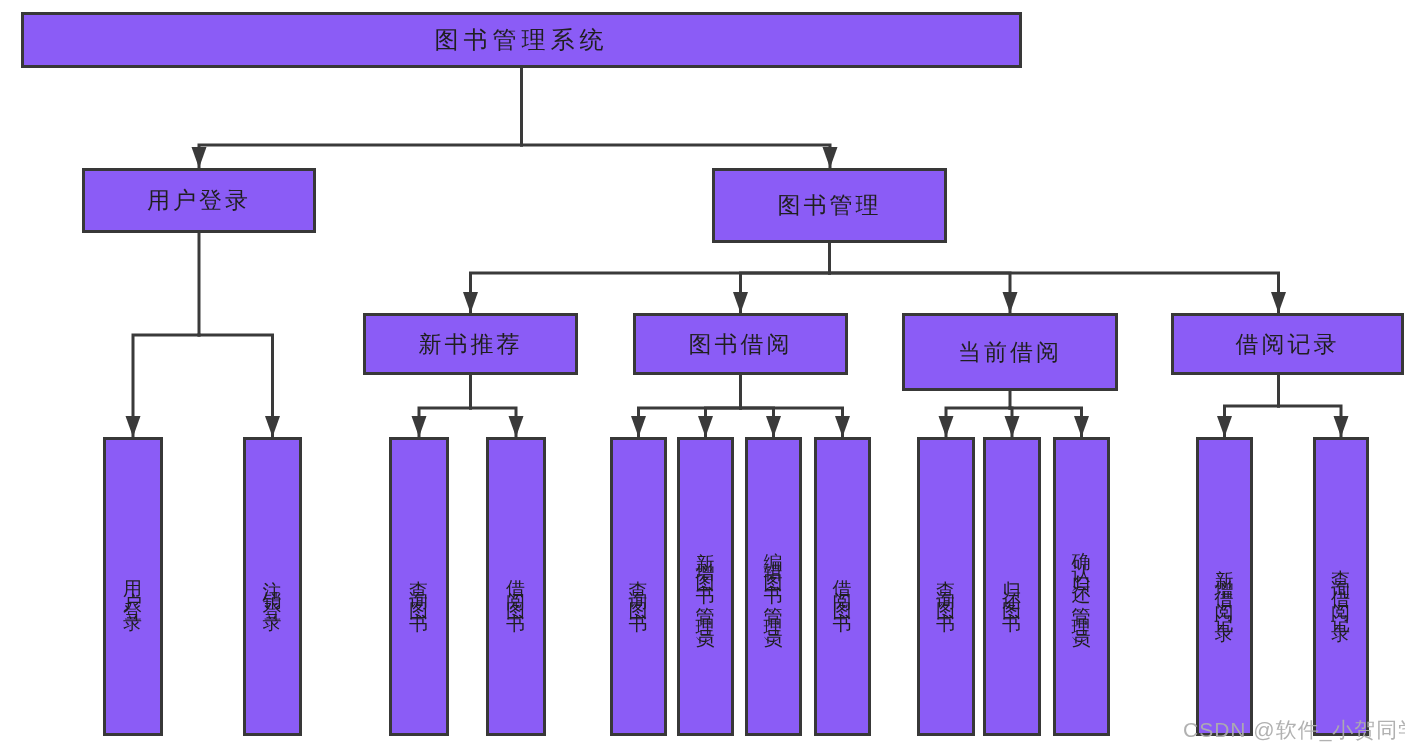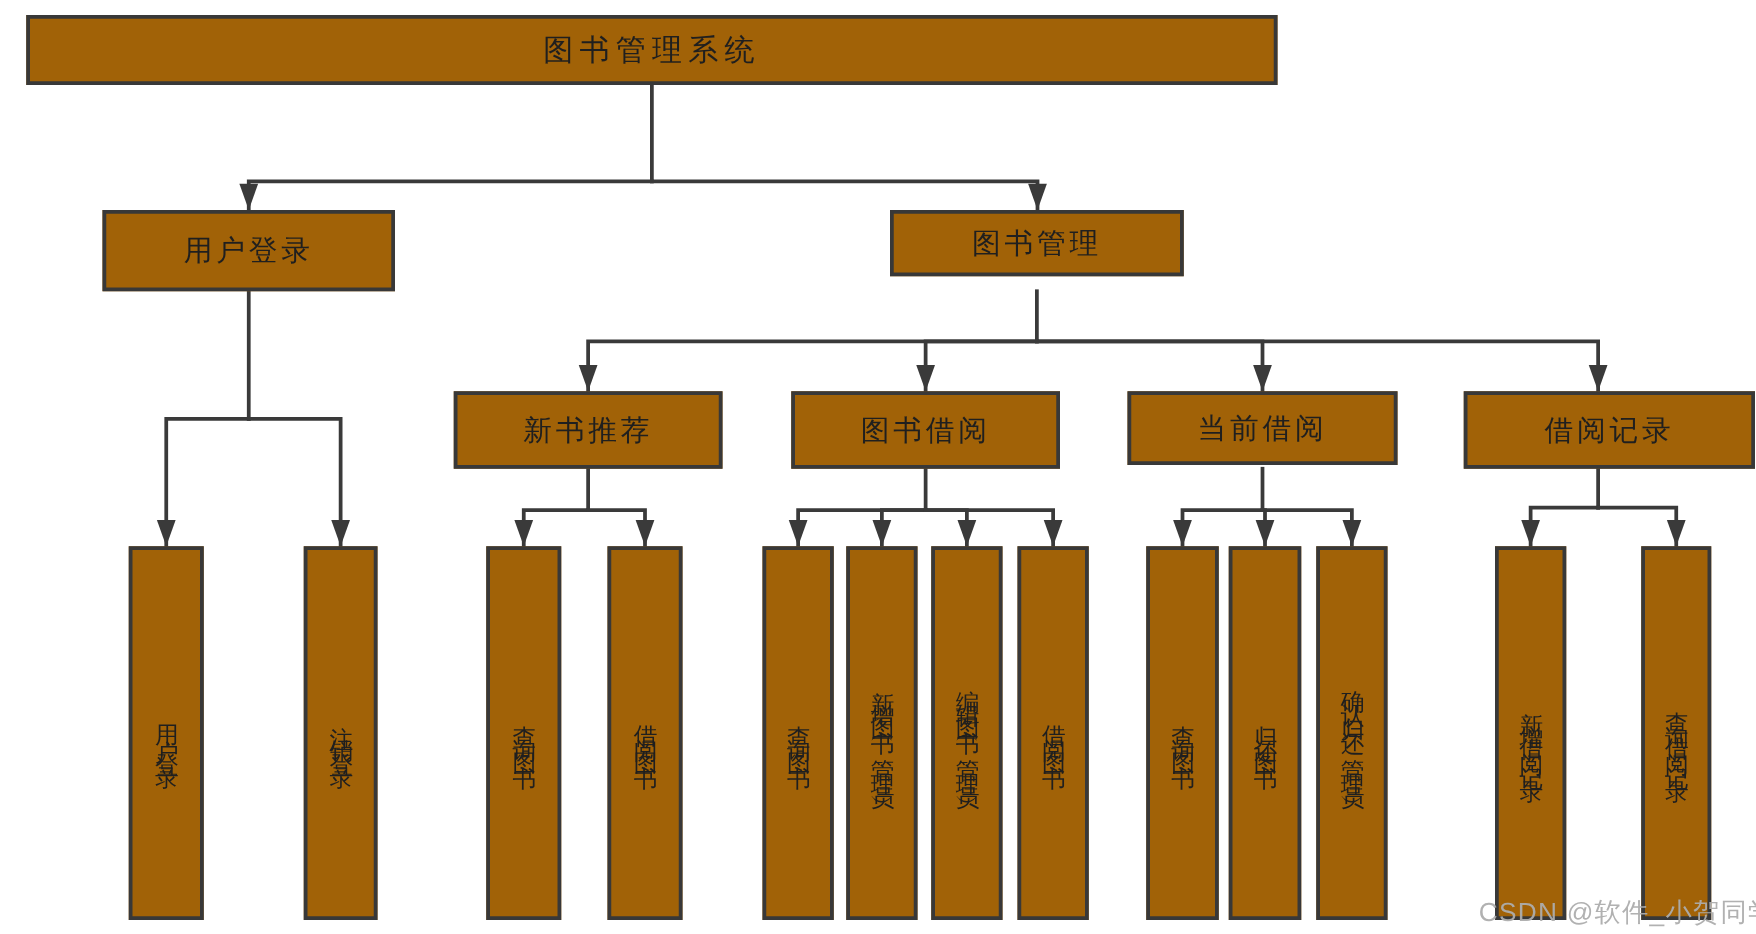--- a/index.html
+++ b/index.html
@@ -19,21 +19,21 @@
     position: absolute;
     left: 0;
     top: 0;
     width: 1405px;
     height: 747px;
     pointer-events: none;
   }
   .node {
     position: absolute;
     box-sizing: border-box;
-    background: #a16207;
+    background: #8b5cf6;
     border: 3px solid #383838;
     color: #1f1f1f;
     display: flex;
     align-items: center;
     justify-content: center;
     z-index: 2;
   }
   .hbox {
     font-size: 23px;
     letter-spacing: 3px;
@@ -111,25 +111,25 @@
     <path class="edge" marker-end="url(#arrow)" d="M1010,408 L1081.5,408 L1081.5,437"></path>
 
     <path class="edge" d="M1278.5,375 L1278.5,406"></path>
     <path class="edge" marker-end="url(#arrow)" d="M1278.5,406 L1224.5,406 L1224.5,437"></path>
     <path class="edge" marker-end="url(#arrow)" d="M1278.5,406 L1341,406 L1341,437"></path>
   </svg>
 
   <div class="node hbox root" style="left:21px;top:12px;width:1001px;height:56px">图书管理系统</div>
 
   <div class="node hbox" style="left:82px;top:168px;width:234px;height:65px">用户登录</div>
-  <div class="node hbox" style="left:712px;top:168px;width:235px;height:53px">图书管理</div>
+  <div class="node hbox" style="left:712px;top:168px;width:235px;height:75px">图书管理</div>
 
   <div class="node hbox" style="left:363px;top:313px;width:215px;height:62px">新书推荐</div>
   <div class="node hbox" style="left:633px;top:313px;width:215px;height:62px">图书借阅</div>
-  <div class="node hbox" style="left:902px;top:313px;width:216px;height:59px">当前借阅</div>
+  <div class="node hbox" style="left:902px;top:313px;width:216px;height:78px">当前借阅</div>
   <div class="node hbox" style="left:1171px;top:313px;width:233px;height:62px">借阅记录</div>
 
   <div class="node vbox" style="left:103px;top:437px;width:60px;height:299px">用户登录</div>
   <div class="node vbox" style="left:243px;top:437px;width:59px;height:299px">注销登录</div>
 
   <div class="node vbox" style="left:389px;top:437px;width:60px;height:299px">查询图书</div>
   <div class="node vbox" style="left:486px;top:437px;width:60px;height:299px">借阅图书</div>
 
   <div class="node vbox" style="left:610px;top:437px;width:57px;height:299px">查询图书</div>
   <div class="node vbox" style="left:677px;top:437px;width:57px;height:299px">新增图书（管理员）</div>

